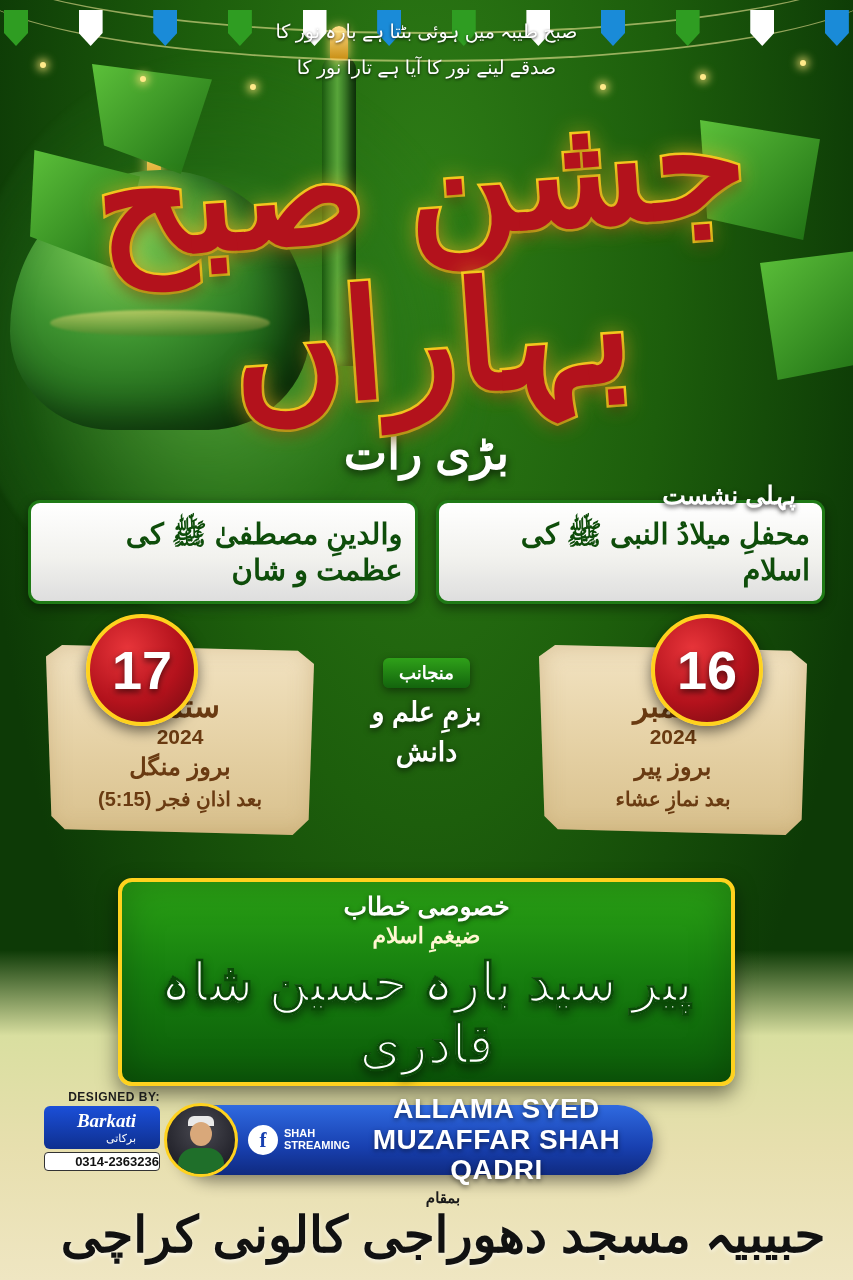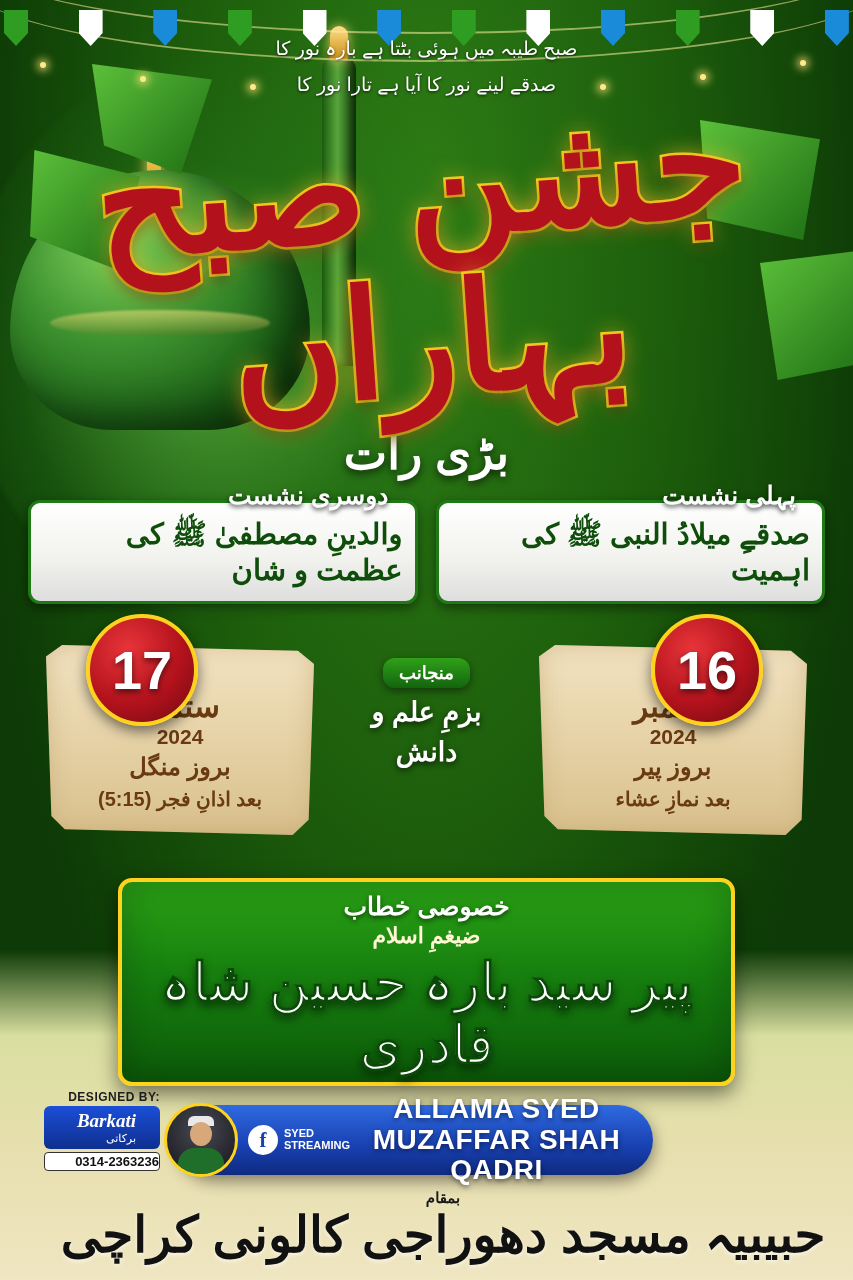--- a/index.html
+++ b/index.html
@@ -130,21 +130,20 @@
     position: absolute;
     left: 0; right: 0; top: 14px;
     text-align: center;
     color: #ffffff;
     text-shadow: 0 1px 3px rgba(0,0,0,0.75);
     direction: rtl;
     font-size: 19px;
     line-height: 1.9;
     letter-spacing: 0.5px;
     z-index: 6;
-    margin-top: 17px;
   }
   .header-text div { white-space: nowrap; }
 
   
   .title-wrap {
     position: absolute;
     left: 0; right: 0; top: 105px;
     text-align: center;
     z-index: 7;
   }
@@ -271,21 +270,21 @@
     text-align: center;
     direction: rtl;
   }
   .center-note .ribbon {
     display: inline-block;
     background: linear-gradient(180deg, #2fa119, #13640d);
     color: #fff;
     font-size: 18px;
     font-weight: bold;
     padding: 4px 16px;
-    border-radius: 12px;
+    border-radius: 6px;
     box-shadow: 0 3px 8px rgba(0,0,0,0.45);
   }
   .center-note .l1, .center-note .l2 {
     color: #ffffff;
     font-weight: bold;
     text-shadow: 0 2px 6px rgba(0,0,0,0.7);
     margin-top: 8px;
   }
   .center-note .l1 { font-size: 27px; }
   .center-note .l2 { font-size: 27px; }
@@ -512,24 +511,23 @@
   </div>
 
   <div class="title-wrap">
     <div class="title-main">جشن صبح بہاراں</div>
     <div class="title-sub">بڑی رات</div>
   </div>
 
   <div class="sessions">
     <div class="session">
       <div class="tag">پہلی نشست</div>
-      <div class="body">صدقےِ میلادُ النبی ﷺ کی اہمیت</div>
+      <div class="body">محفلِ میلادُ النبی ﷺ کی اسلام</div>
     </div>
     <div class="session">
-      <div class="tag">دوسری نشست</div>
       <div class="body">والدینِ مصطفیٰ ﷺ کی عظمت و شان</div>
     </div>
   </div>
 
   <div class="dates">
     <div class="scroll right">
       <div class="inner">
         <div class="month">ستمبر</div>
         <div class="year">2024</div>
         <div class="day">بروز پیر</div>
@@ -573,21 +571,21 @@
   </div>
 
   <div class="livebar">
     <div class="avatar">
       <div class="cap"></div>
       <div class="head"></div>
       <div class="body"></div>
     </div>
     <div class="fb">f</div>
     <div class="livetext">
-      <div>SYED</div>
+      <div>SHAH</div>
       <div>STREAMING</div>
     </div>
     <div class="names">
       <div>ALLAMA SYED</div>
       <div>MUZAFFAR SHAH QADRI</div>
     </div>
   </div>
 
   <div class="venue">
     <div class="crest">بمقام</div>

